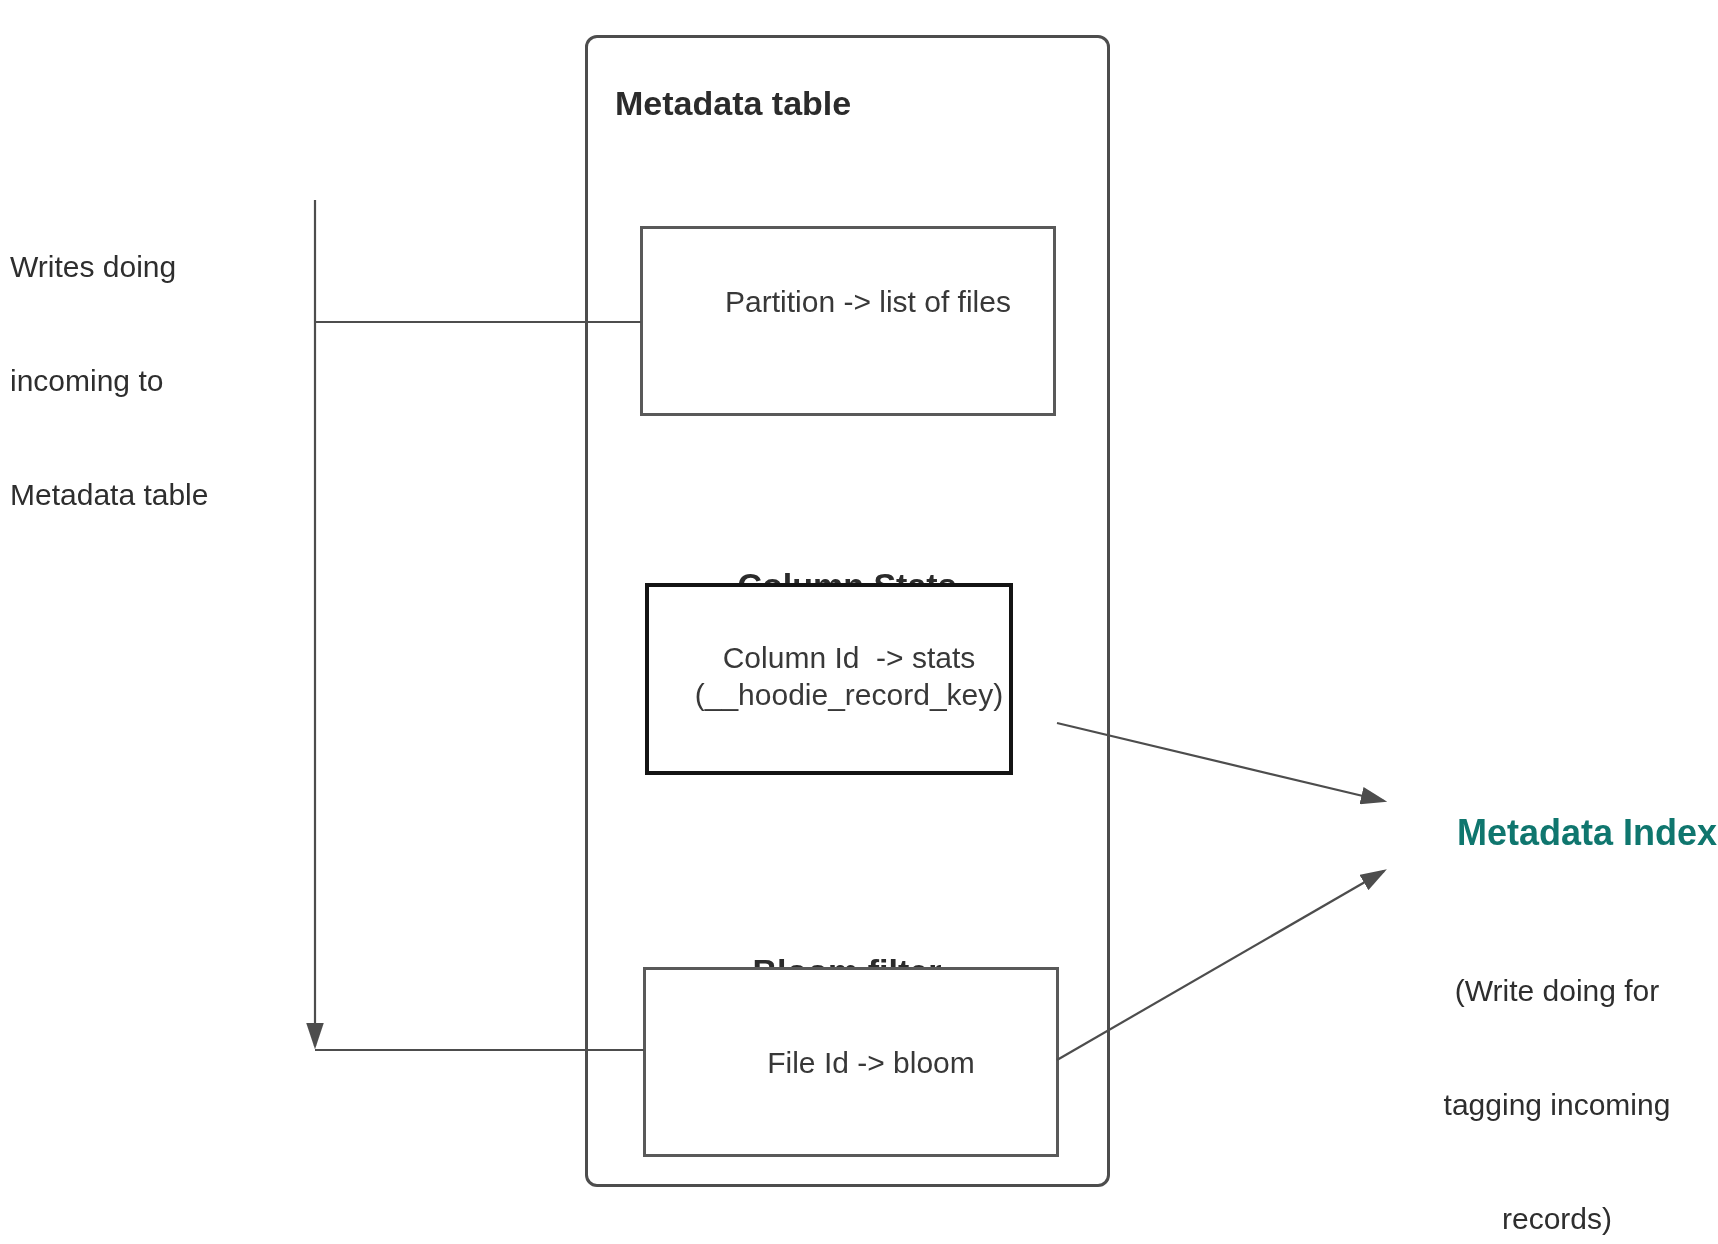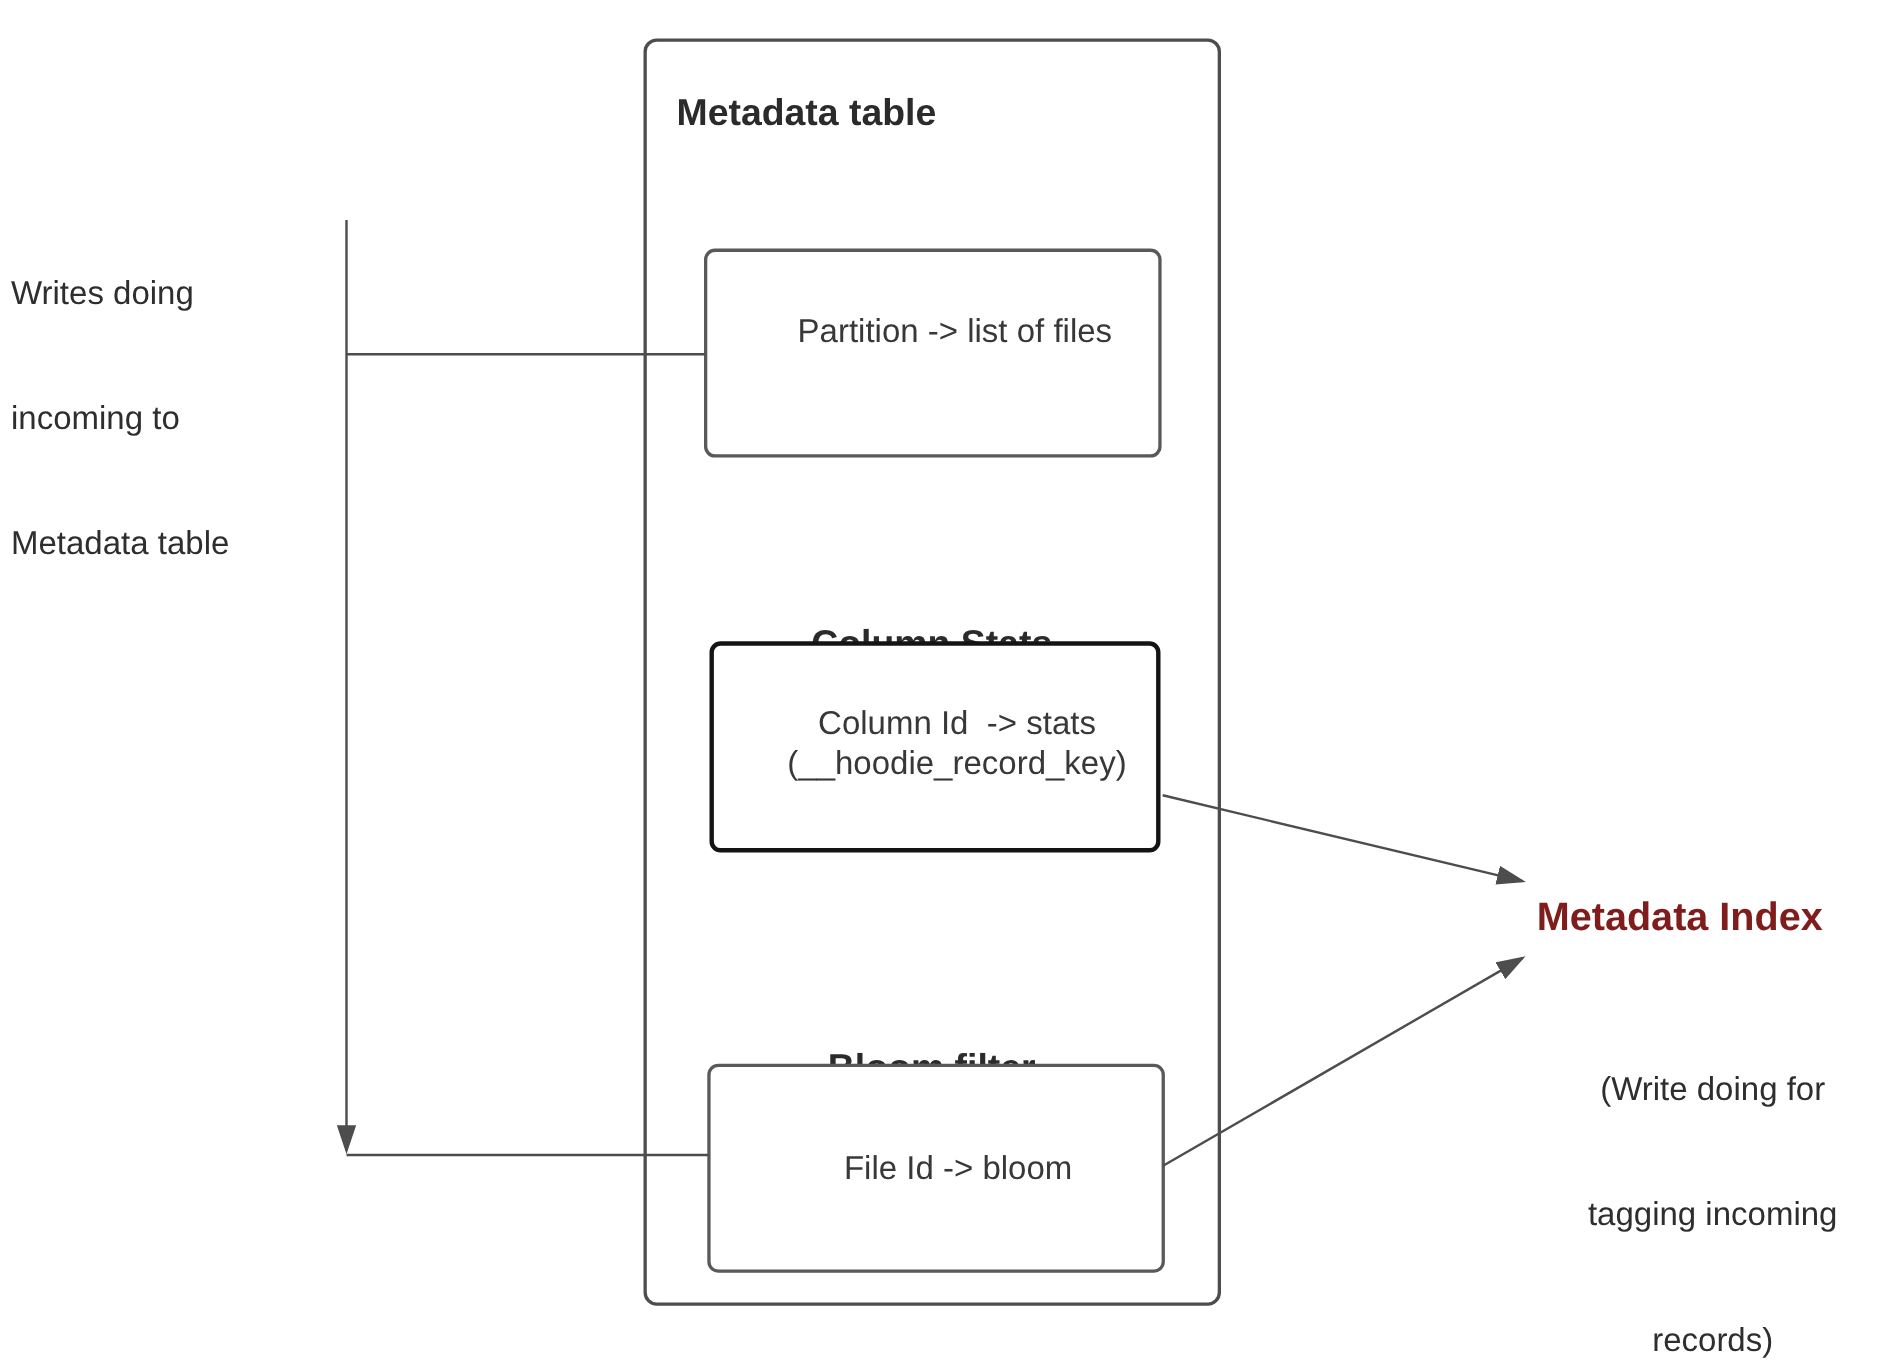--- a/index.html
+++ b/index.html
@@ -39,44 +39,44 @@
     text-align: center;
     font-size: 34px;
     font-weight: bold;
     line-height: 44px;
     color: #2b2b2b;
     white-space: pre-wrap;
   }
   .inner-box {
     background: #ffffff;
     border: 3px solid #595959;
-    border-radius: 10px;
+    border-radius: 0;
     box-sizing: border-box;
     display: flex;
     flex-direction: column;
     align-items: center;
     justify-content: center;
     text-align: right;
     font-size: 30px;
     line-height: 37px;
     color: #383838;
     white-space: pre-wrap;
     z-index: 3;
     padding-left: 40px;
   }
   .files-box  { left: 640px; top: 226px; width: 416px; height: 190px; padding-bottom: 40px; }
-  .stats-box  { left: 645px; top: 583px; width: 410px; height: 192px; padding-bottom: 6px;
+  .stats-box  { left: 645px; top: 583px; width: 368px; height: 192px; padding-bottom: 6px;
                 border: 4px solid #141414; }
   .bloom-box  { left: 643px; top: 967px; width: 416px; height: 190px; }
   .index-title {
     left: 1397px; top: 812px; width: 320px;
-    text-align: left;
+    text-align: right;
     font-size: 36px;
     font-weight: bold;
-    color: #7f1d1d;
+    color: #0f766e;
   }
   .index-subtitle {
     left: 1427px; top: 896px; width: 260px;
     text-align: center;
     font-size: 30px;
     line-height: 38px;
     color: #2e2e2e;
     white-space: pre-wrap;
   }
   .left-note { left: 10px; top: 172px; width: 230px; }

